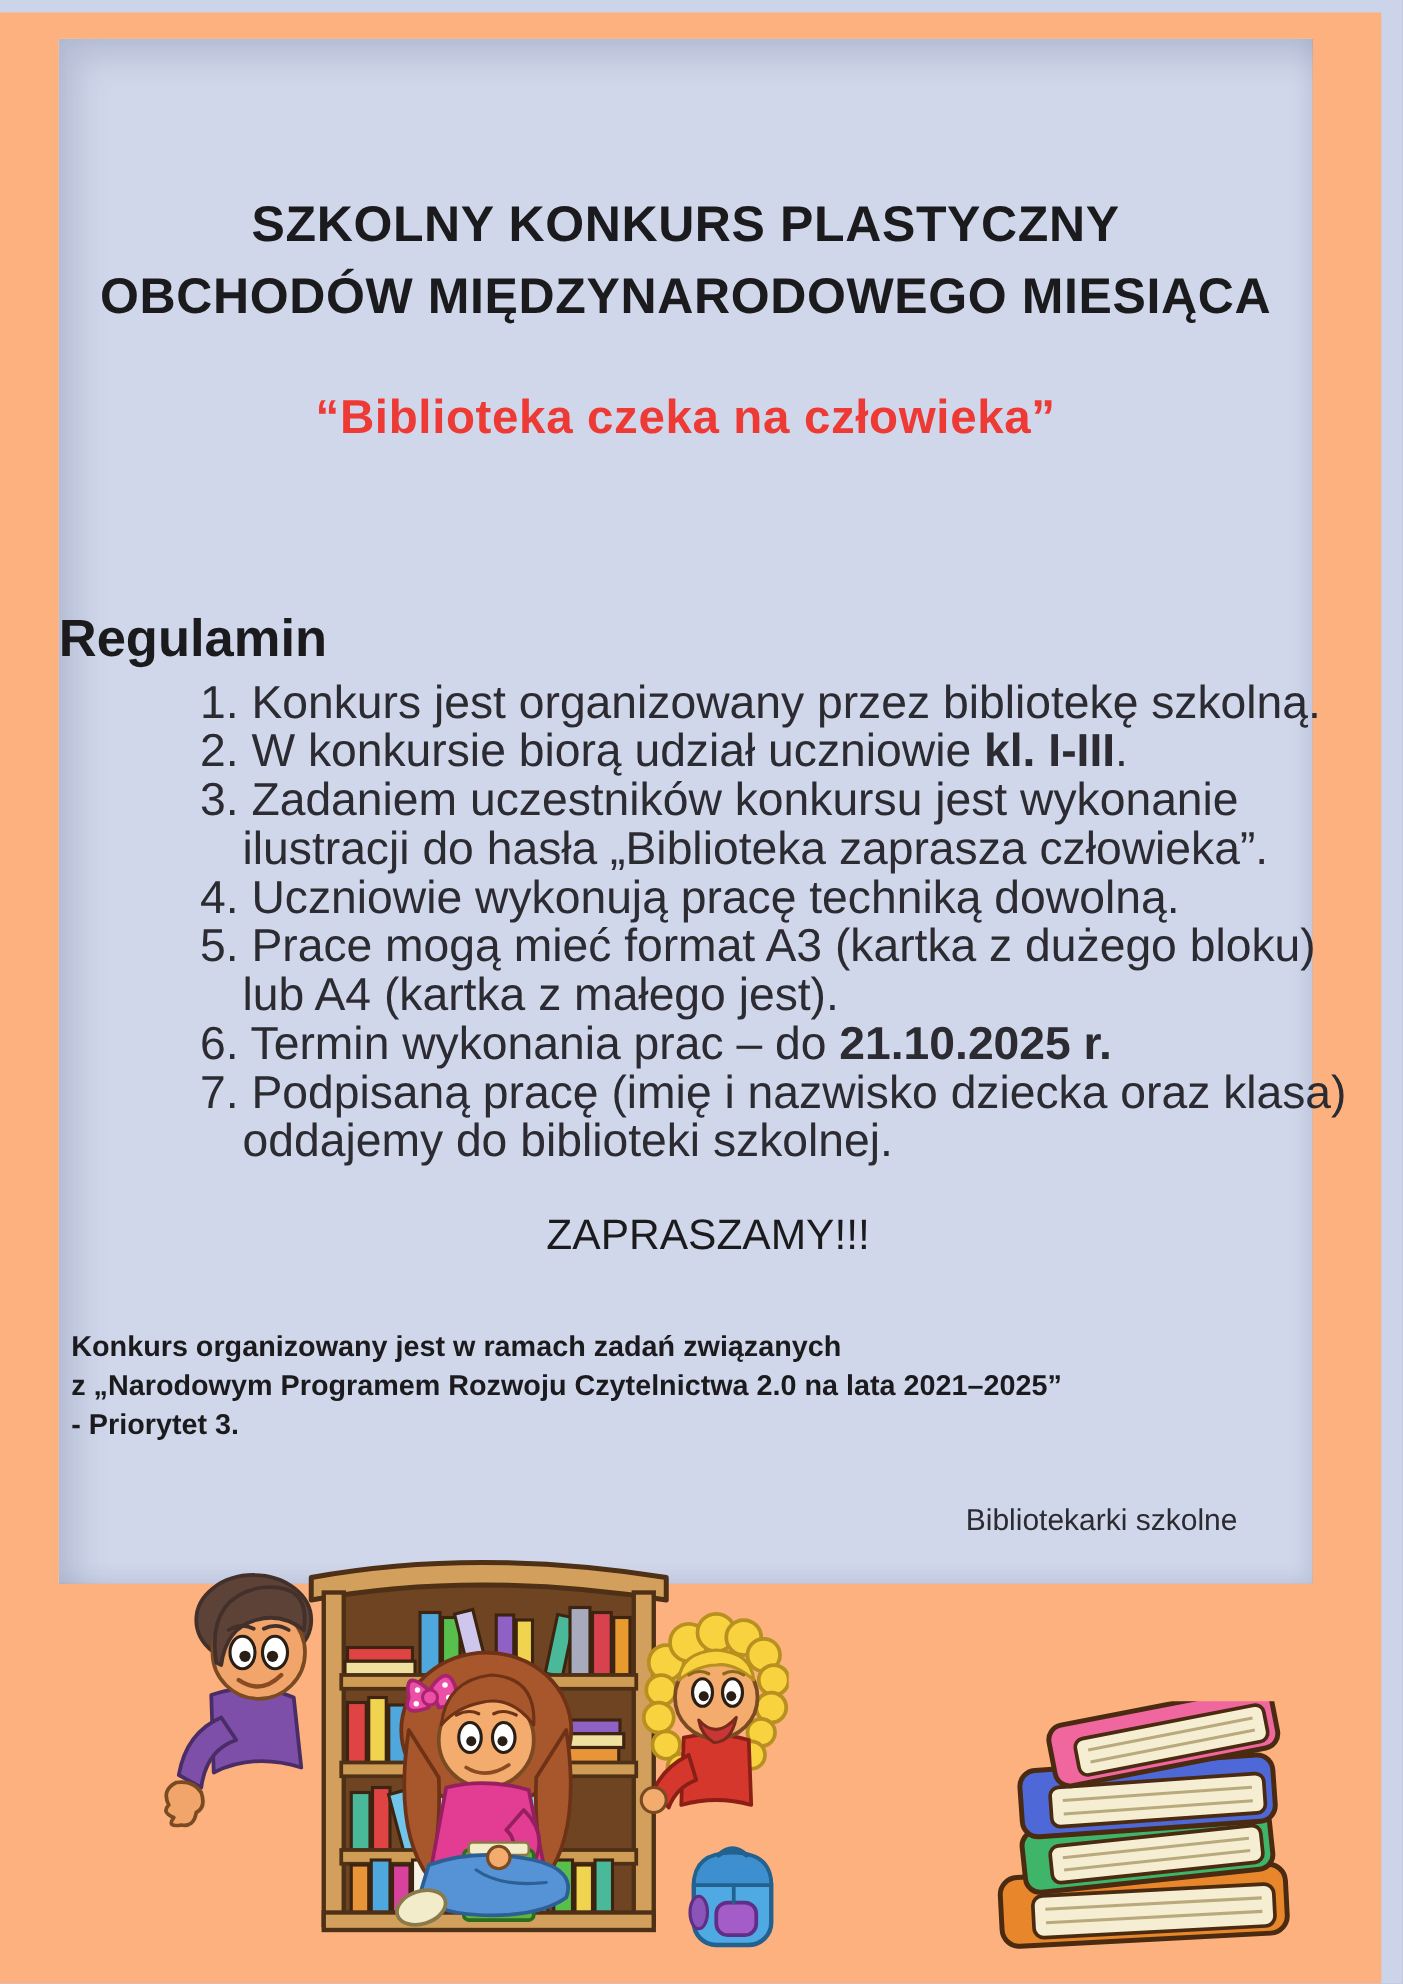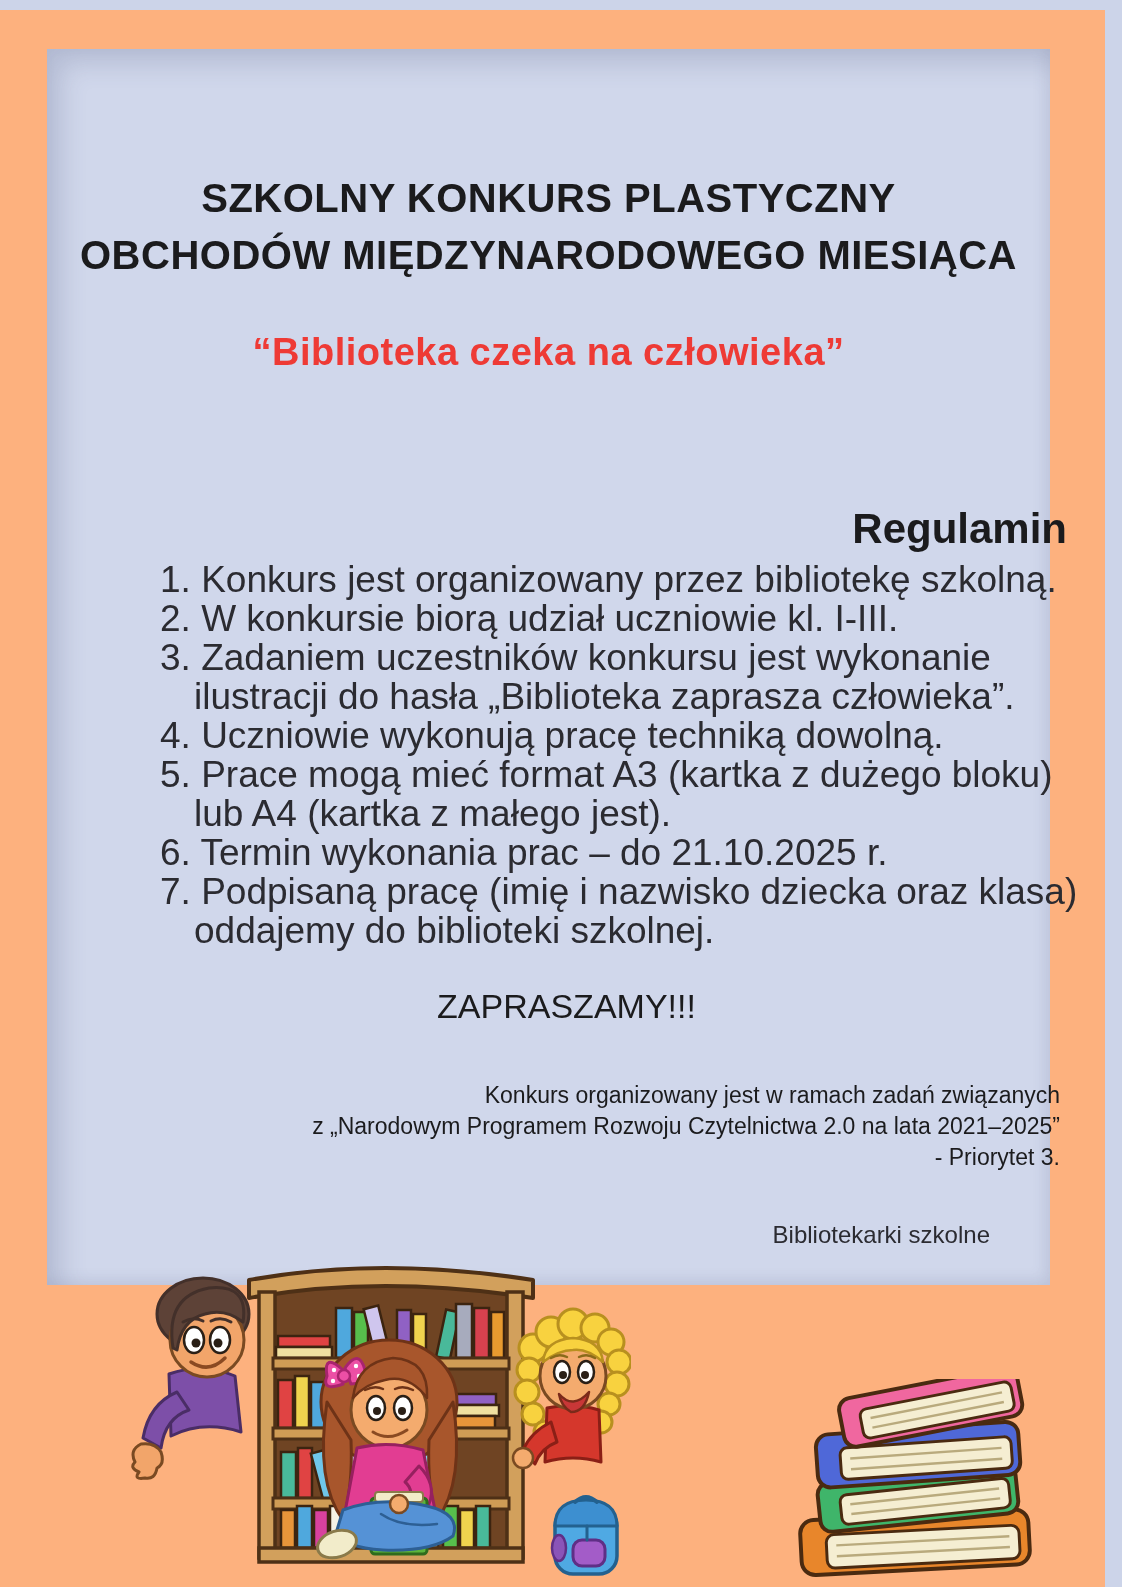--- a/index.html
+++ b/index.html
@@ -8,57 +8,56 @@
     width:1122px;height:1587px;
     background:var(--page-bg,#ccd4e9);
     font-family:"Liberation Sans","DejaVu Sans",sans-serif;
     overflow:hidden;
   }
   .frame{
     position:absolute;left:0;top:10px;width:1105px;height:1577px;
     background:var(--frame,#fdb17e);
   }
   .panel{
-    position:absolute;left:47px;top:49px;width:1003px;height:1236px;
+    position:absolute;left:47px;top:31px;width:1003px;height:1236px;
     background:var(--panel-bg,#d0d7eb);
     box-shadow: inset 14px 14px 26px rgba(72,82,118,0.20), inset -5px -5px 14px rgba(72,82,118,0.10);
   }
   .title-block{
     position:absolute;top:121px;left:0;width:100%;
     text-align:center;font-weight:bold;
     font-size:40px;line-height:57px;
     color:var(--heading,#1b1b1d);
     letter-spacing:0.5px;
     white-space:nowrap;
   }
   .slogan{color:var(--accent,#ee3a35);font-size:38px;margin-top:40px;}
   .regulamin{
     position:absolute;top:454px;left:0;width:100%;
-    text-align:right;font-weight:bold;font-size:42px;line-height:52px;
-    color:var(--heading,#1b1b1d);
-    padding-left:17px;
+    text-align:left;font-weight:bold;font-size:42px;line-height:52px;
+    color:var(--heading,#1b1b1d);
   }
   .rules{
     position:absolute;top:511px;left:68px;right:30px;
     font-size:37px;line-height:39px;
     color:var(--body,#2b2b31);
     margin-left:45px;
   }
   .rule-line{white-space:nowrap;}
   .rule-line.cont{padding-left:34px;}
-  .rules .b{font-weight:normal;}
+  .rules .b{font-weight:bold;}
   .zapraszamy{
     position:absolute;top:938px;left:0;width:100%;
     text-align:center;font-weight:normal;font-size:34px;
     color:var(--heading,#1b1b1d);
     transform:translateX(18px);
   }
   .footer-note{
     position:absolute;top:1031px;left:0;width:100%;
-    text-align:right;font-weight:normal;
+    text-align:left;font-weight:bold;
     font-size:23px;line-height:31px;
     color:var(--heading,#1b1b1d);
     transform:translateX(10px);
   }
   .signature{
     position:absolute;top:1172px;right:60px;
     font-size:24px;color:var(--body,#23252e);
   }
   .shelf-art{position:absolute;left:84px;top:1203px;width:500px;height:340px;}
   .stack-art{position:absolute;left:748px;top:1330px;width:256px;height:202px;}

